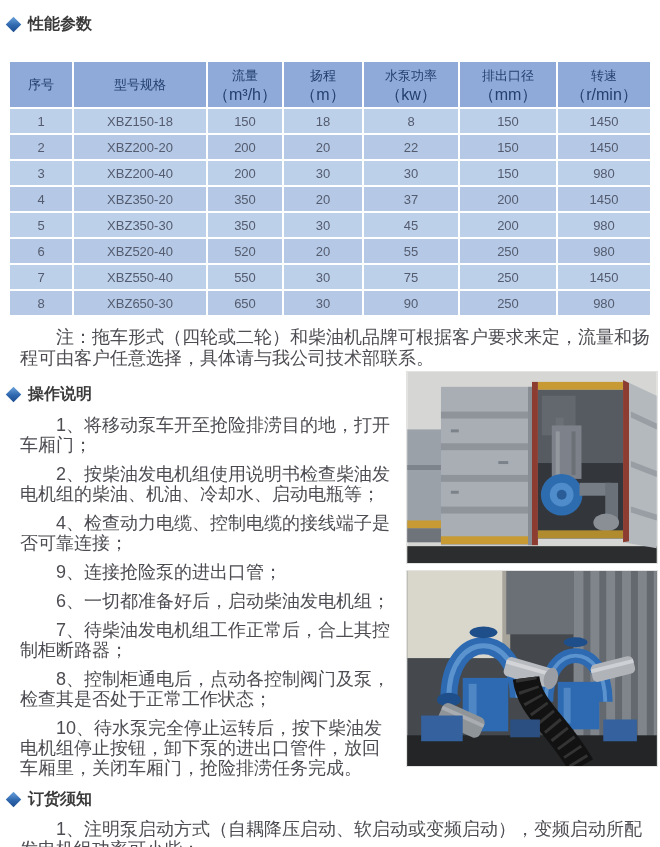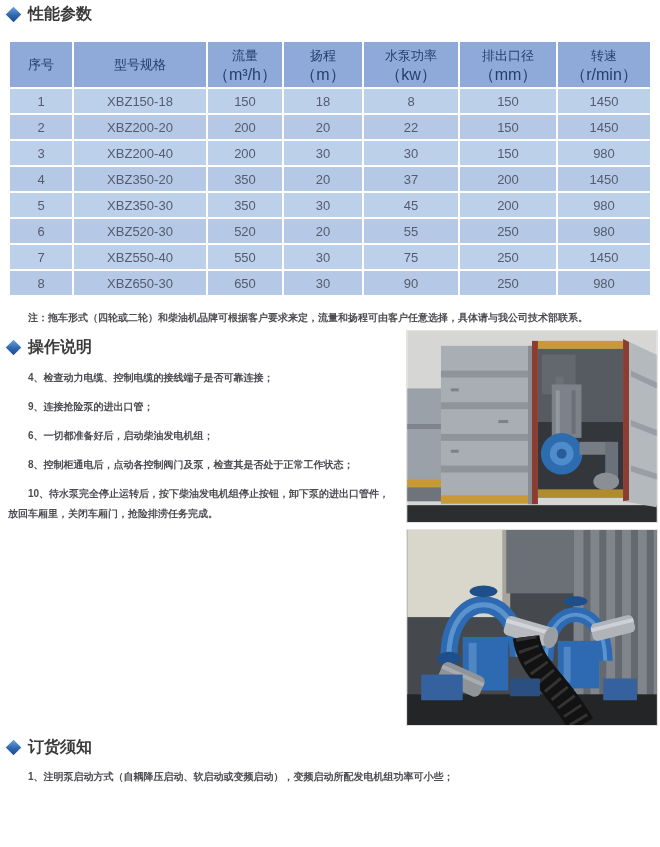--- a/index.html
+++ b/index.html
@@ -14,49 +14,49 @@
   .sec-title {
     display:flex; align-items:center; gap:9px;
     font-size:16px; font-weight:bold; color:#3a3a3a;
     margin:0 0 0 8px; height:24px;
   }
   .sec-title .diamond {
     width:11px; height:11px; flex:0 0 11px;
     background:linear-gradient(135deg,#6ba3dc 0%,#2f67ae 55%,#1d4c8e 100%);
     transform:rotate(45deg);
   }
-  #perf-title { padding-top:2px; }
+  #perf-title { padding-top:12px; }
   table.perf {
     table-layout:fixed;
     border-collapse:separate; border-spacing:2px;
-    width:644px; margin:14px 8px 0 8px;
+    width:644px; margin:24px 8px 0 8px;
     background:#ffffff;
   }
   table.perf th {
     background:var(--header-bg,#8fa9d9);
     color:var(--header-text,#23406e);
     font-weight:normal; font-size:13px; line-height:19px;
     height:45px; text-align:center; padding:0;
   }
   table.perf th .sub { font-size:16px; }
   table.perf td {
     height:24px; text-align:center; vertical-align:middle;
     font-size:13px; color:var(--cell-text,#545b6e); padding:0;
   }
   table.perf tbody tr:nth-child(odd) td { background:var(--row-a,#bdd0ea); }
   table.perf tbody tr:nth-child(even) td { background:var(--row-b,#b5c9e6); }
   .para {
-    margin:9px 8px 0 8px;
-    font-size:10px; line-height:20px;
-    text-indent:2em; color:#4c4c52;font-weight:bold;
+    margin:9px 8px 0 20px;
+    font-size:18px; line-height:20px;
+    text-indent:2em; color:#4c4c52;
   }
   .note { line-height:21px; margin-top:10px; }
   .two-col { display:flex; align-items:flex-start; margin-top:0; }
   .col-left { flex:1 1 auto; min-width:0; padding-right:4px; }
-  .col-left .sec-title { margin-top:7px; }
+  .col-left .sec-title { margin-top:13px; }
   .col-right {
     flex:0 0 252px; width:252px;
     margin:2px 2px 0 0;
     display:flex; flex-direction:column; gap:6px;
   }
   .photo { display:block; width:252px; border:1px solid #e3e3e1; box-sizing:border-box; }
   #ordering-title { margin-top:9px;align-items:center; }
   .order-item { margin-top:8px; }
 </style>
 </head>
@@ -150,21 +150,21 @@
           <td>5</td>
           <td>XBZ350-30</td>
           <td>350</td>
           <td>30</td>
           <td>45</td>
           <td>200</td>
           <td>980</td>
         </tr>
         <tr>
           <td>6</td>
-          <td>XBZ520-30</td>
+          <td>XBZ520-40</td>
           <td>520</td>
           <td>20</td>
           <td>55</td>
           <td>250</td>
           <td>980</td>
         </tr>
         <tr>
           <td>7</td>
           <td>XBZ550-40</td>
           <td>550</td>
@@ -187,23 +187,26 @@
 
   <p class="para note">注：拖车形式（四轮或二轮）和柴油机品牌可根据客户要求来定，流量和扬程可由客户任意选择，具体请与我公司技术部联系。</p>
 
   <div class="two-col">
     <div class="col-left">
       <div class="sec-title">
         <span class="diamond"></span>
         <span>操作说明</span>
       </div>
       <div id="steps">
+          <p class="para">1、将移动泵车开至抢险排涝目的地，打开车厢门；</p>
+          <p class="para">2、按柴油发电机组使用说明书检查柴油发电机组的柴油、机油、冷却水、启动电瓶等；</p>
           <p class="para">4、检查动力电缆、控制电缆的接线端子是否可靠连接；</p>
           <p class="para">9、连接抢险泵的进出口管；</p>
           <p class="para">6、一切都准备好后，启动柴油发电机组；</p>
+          <p class="para">7、待柴油发电机组工作正常后，合上其控制柜断路器；</p>
           <p class="para">8、控制柜通电后，点动各控制阀门及泵，检查其是否处于正常工作状态；</p>
           <p class="para">10、待水泵完全停止运转后，按下柴油发电机组停止按钮，卸下泵的进出口管件，放回车厢里，关闭车厢门，抢险排涝任务完成。</p>
         </div>
     </div>
 
     <div class="col-right">
 
       <svg class="photo" width="252" height="193" viewBox="0 0 252 193" xmlns="http://www.w3.org/2000/svg">
         <rect width="252" height="193" fill="#d6d7d4"></rect>
         <rect y="176" width="252" height="17" fill="#2c2d2f"></rect>

